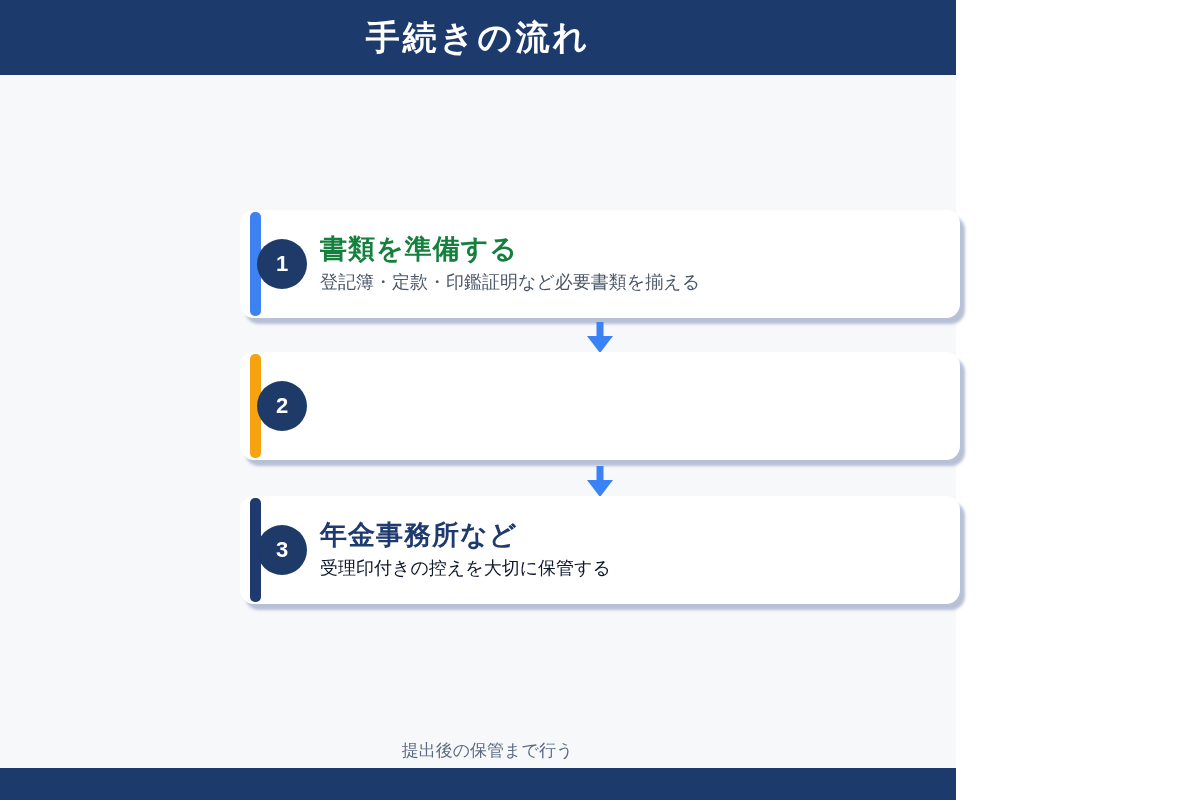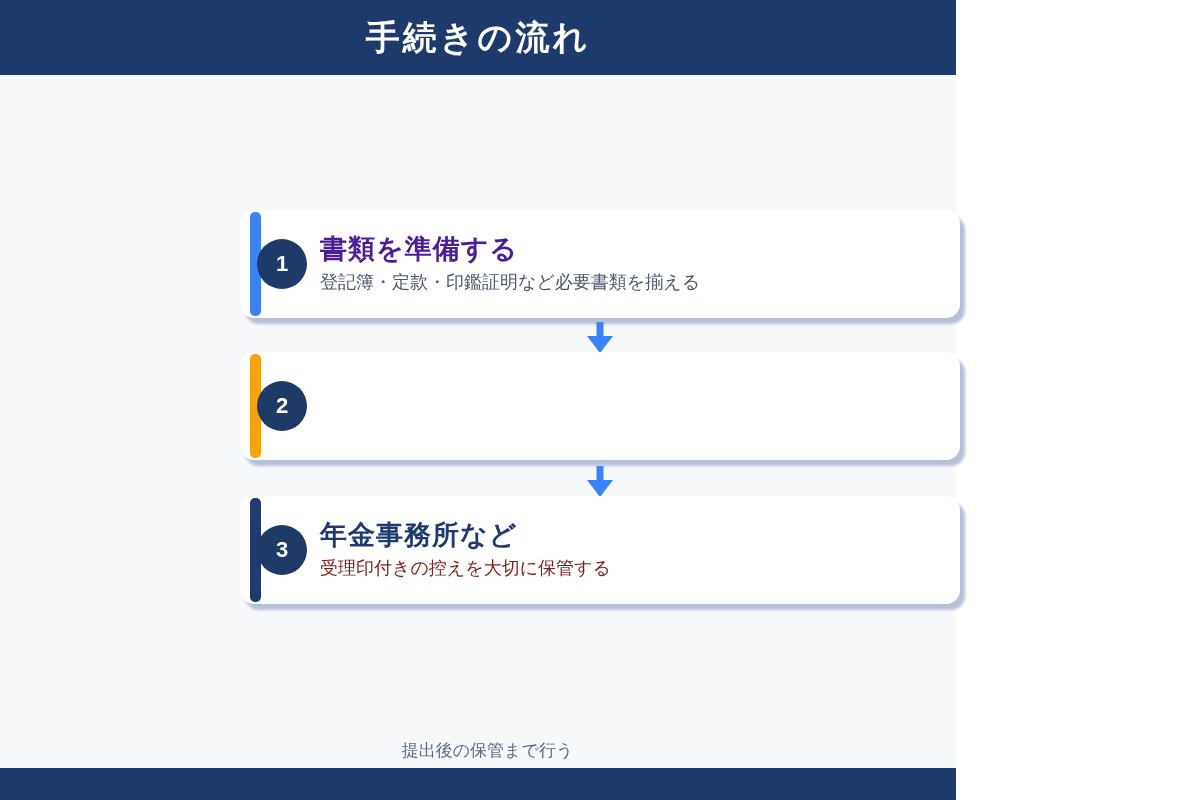--- a/index.html
+++ b/index.html
@@ -124,21 +124,21 @@
   </div>
 
   <div class="steps">
 
     <div class="step-card pos-1">
       <div class="accent-bar" style="background: rgb(61, 130, 240);"></div>
       <div class="number-badge" style="background: rgb(30, 58, 105);">
         <span>1</span>
       </div>
       <div class="step-content">
-        <div class="step-title" style="color: #4c1d95;">書類を準備する</div>
+        <div class="step-title" style="color: #15803d;">書類を準備する</div>
         <div class="step-desc" style="color: rgb(75, 87, 104);">登記簿・定款・印鑑証明など必要書類を揃える</div>
       </div>
     </div>
 
     <div class="flow-arrow pos-1" style="color: rgb(59, 130, 246);">
       <svg viewBox="0 0 34 32" xmlns="http://www.w3.org/2000/svg" aria-hidden="true">
         <rect x="13.5" y="0" width="7" height="16" fill="currentColor"></rect>
         <polygon points="4,14 30,14 17,31" fill="currentColor"></polygon>
       </svg>
     </div>
@@ -157,21 +157,21 @@
       </svg>
     </div>
 
     <div class="step-card pos-3">
       <div class="accent-bar" style="background: rgb(30, 58, 110);"></div>
       <div class="number-badge" style="background: rgb(30, 58, 105);">
         <span>3</span>
       </div>
       <div class="step-content">
         <div class="step-title" style="color: rgb(30, 58, 110);">年金事務所など</div>
-        <div class="step-desc" style="color: #7f1d1d;">受理印付きの控えを大切に保管する</div>
+        <div class="step-desc" style="color: #0f172a;">受理印付きの控えを大切に保管する</div>
       </div>
     </div>
 
   </div>
 
   <div class="footer-caption">提出後の保管まで行う</div>
 
   <div class="bottom-bar" style="background: rgb(29, 58, 109);"></div>
 
 </div>

